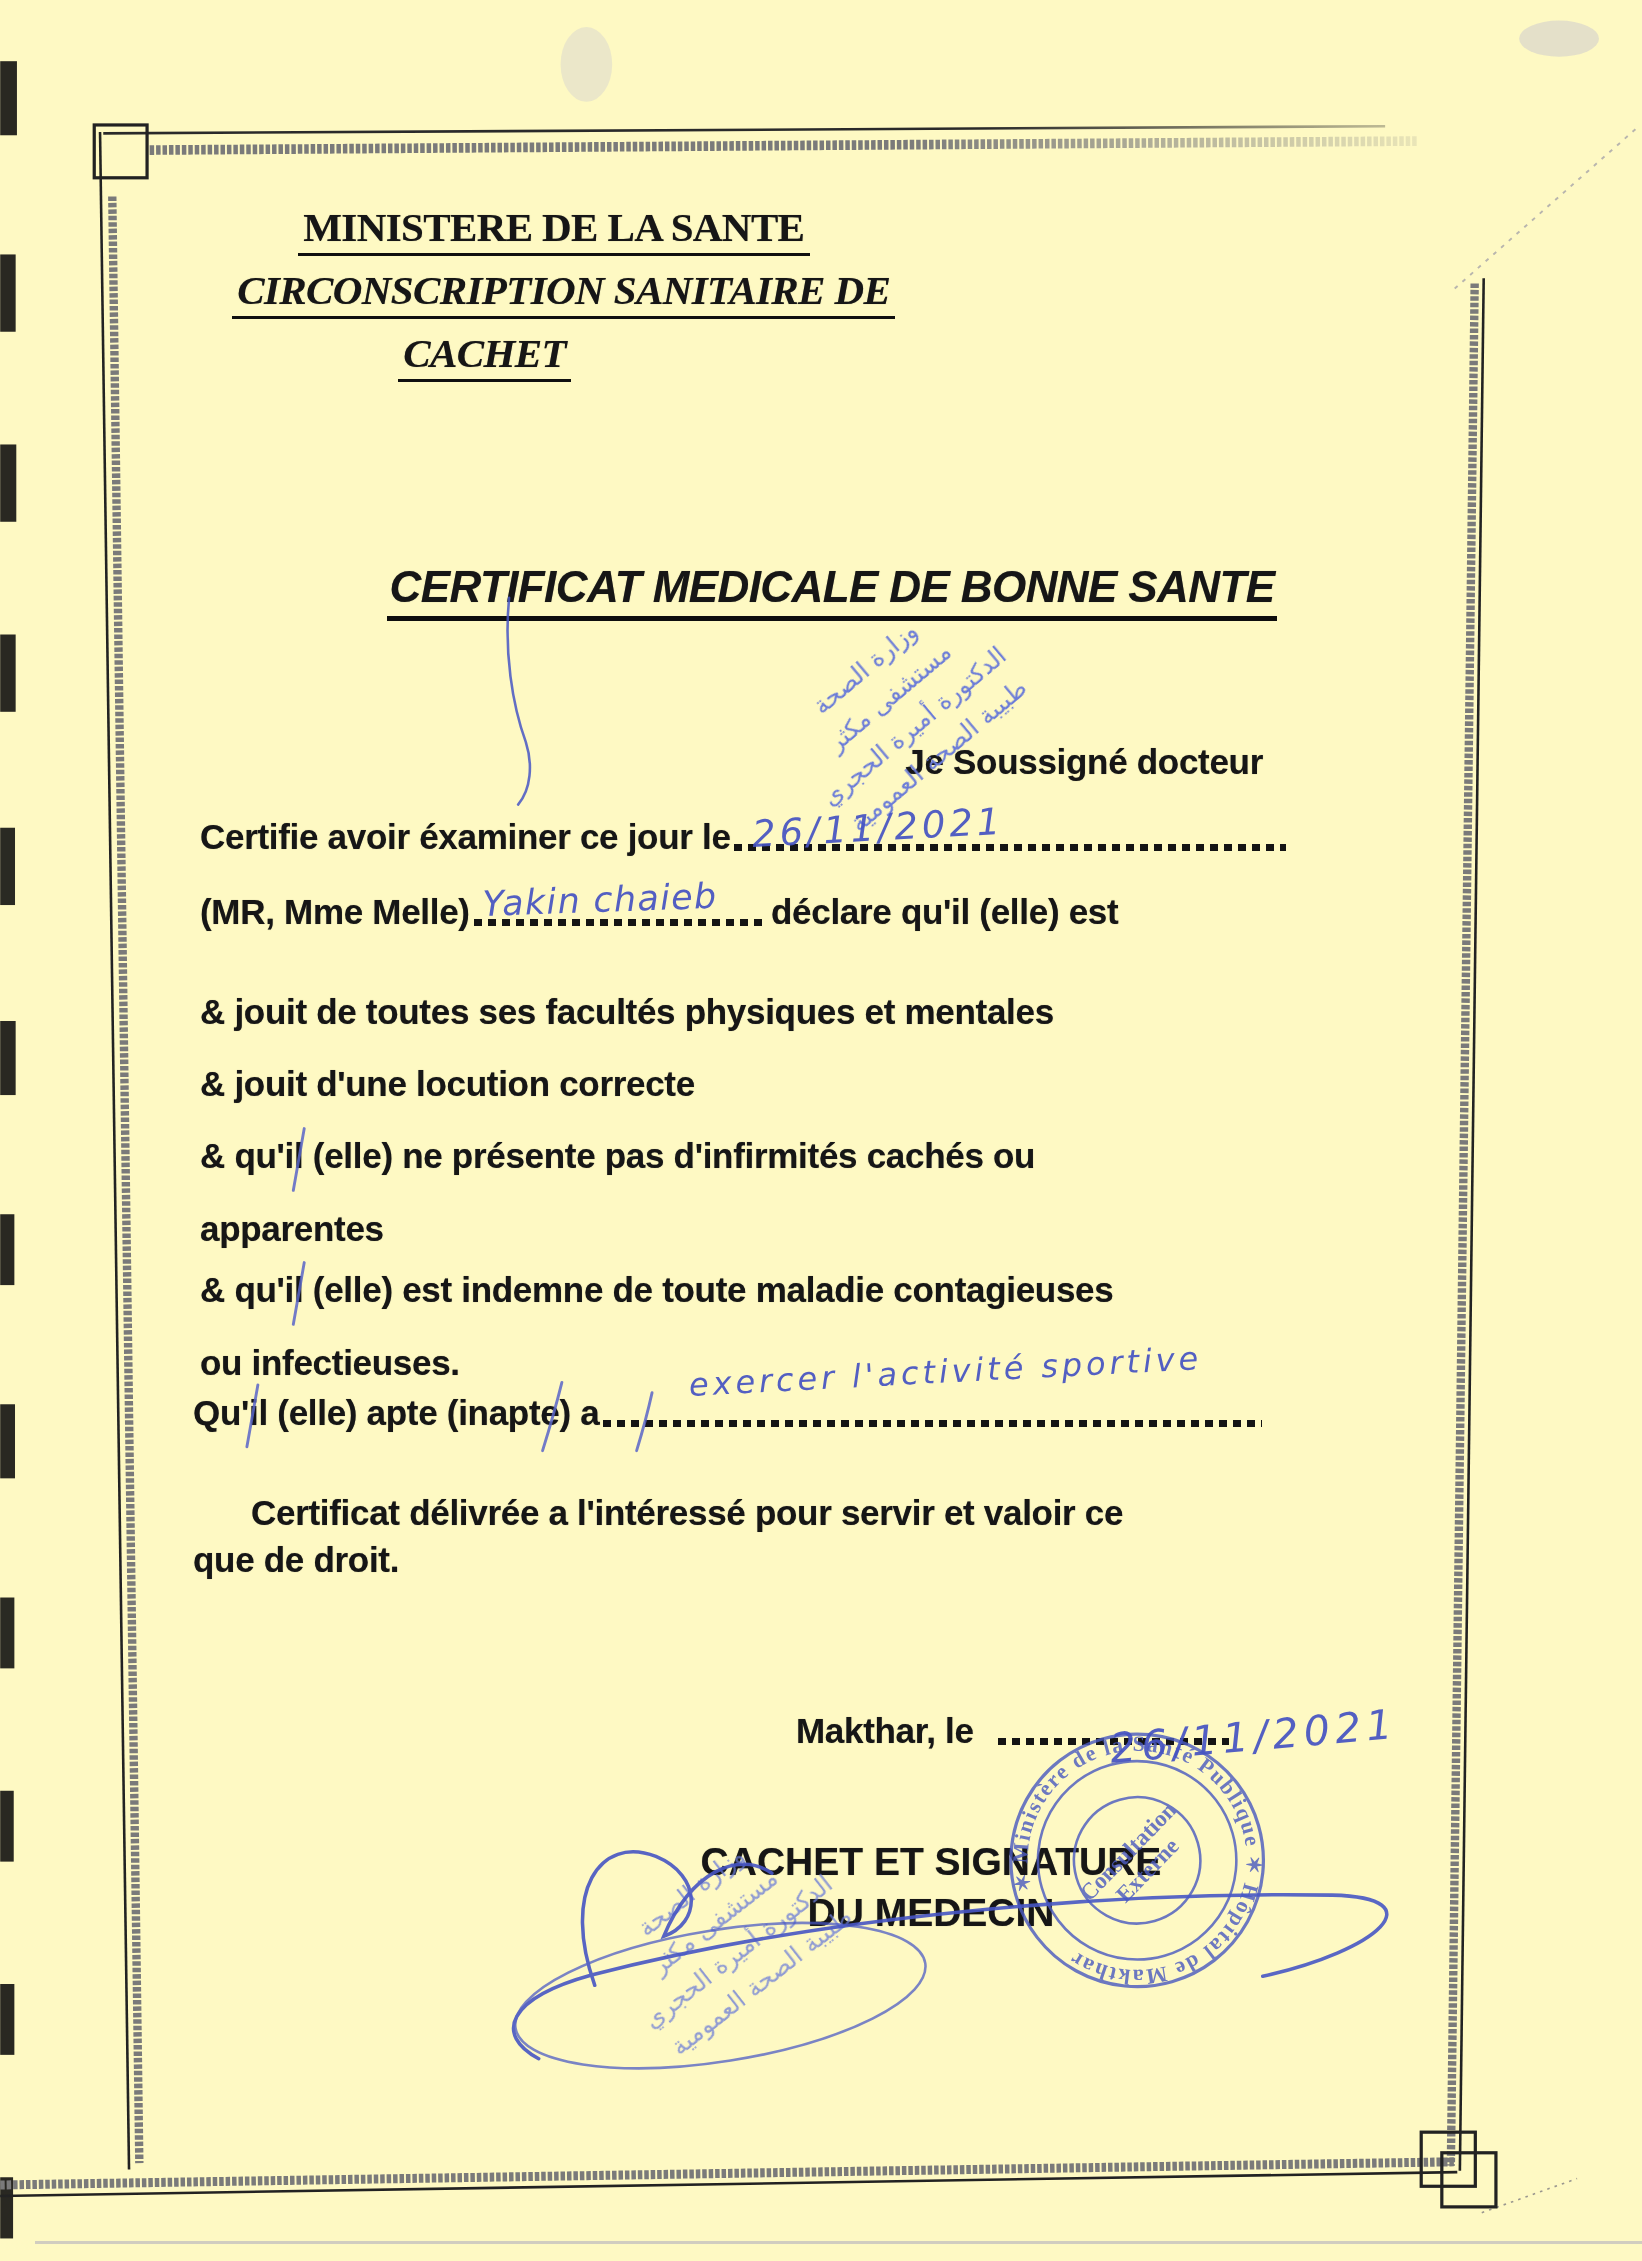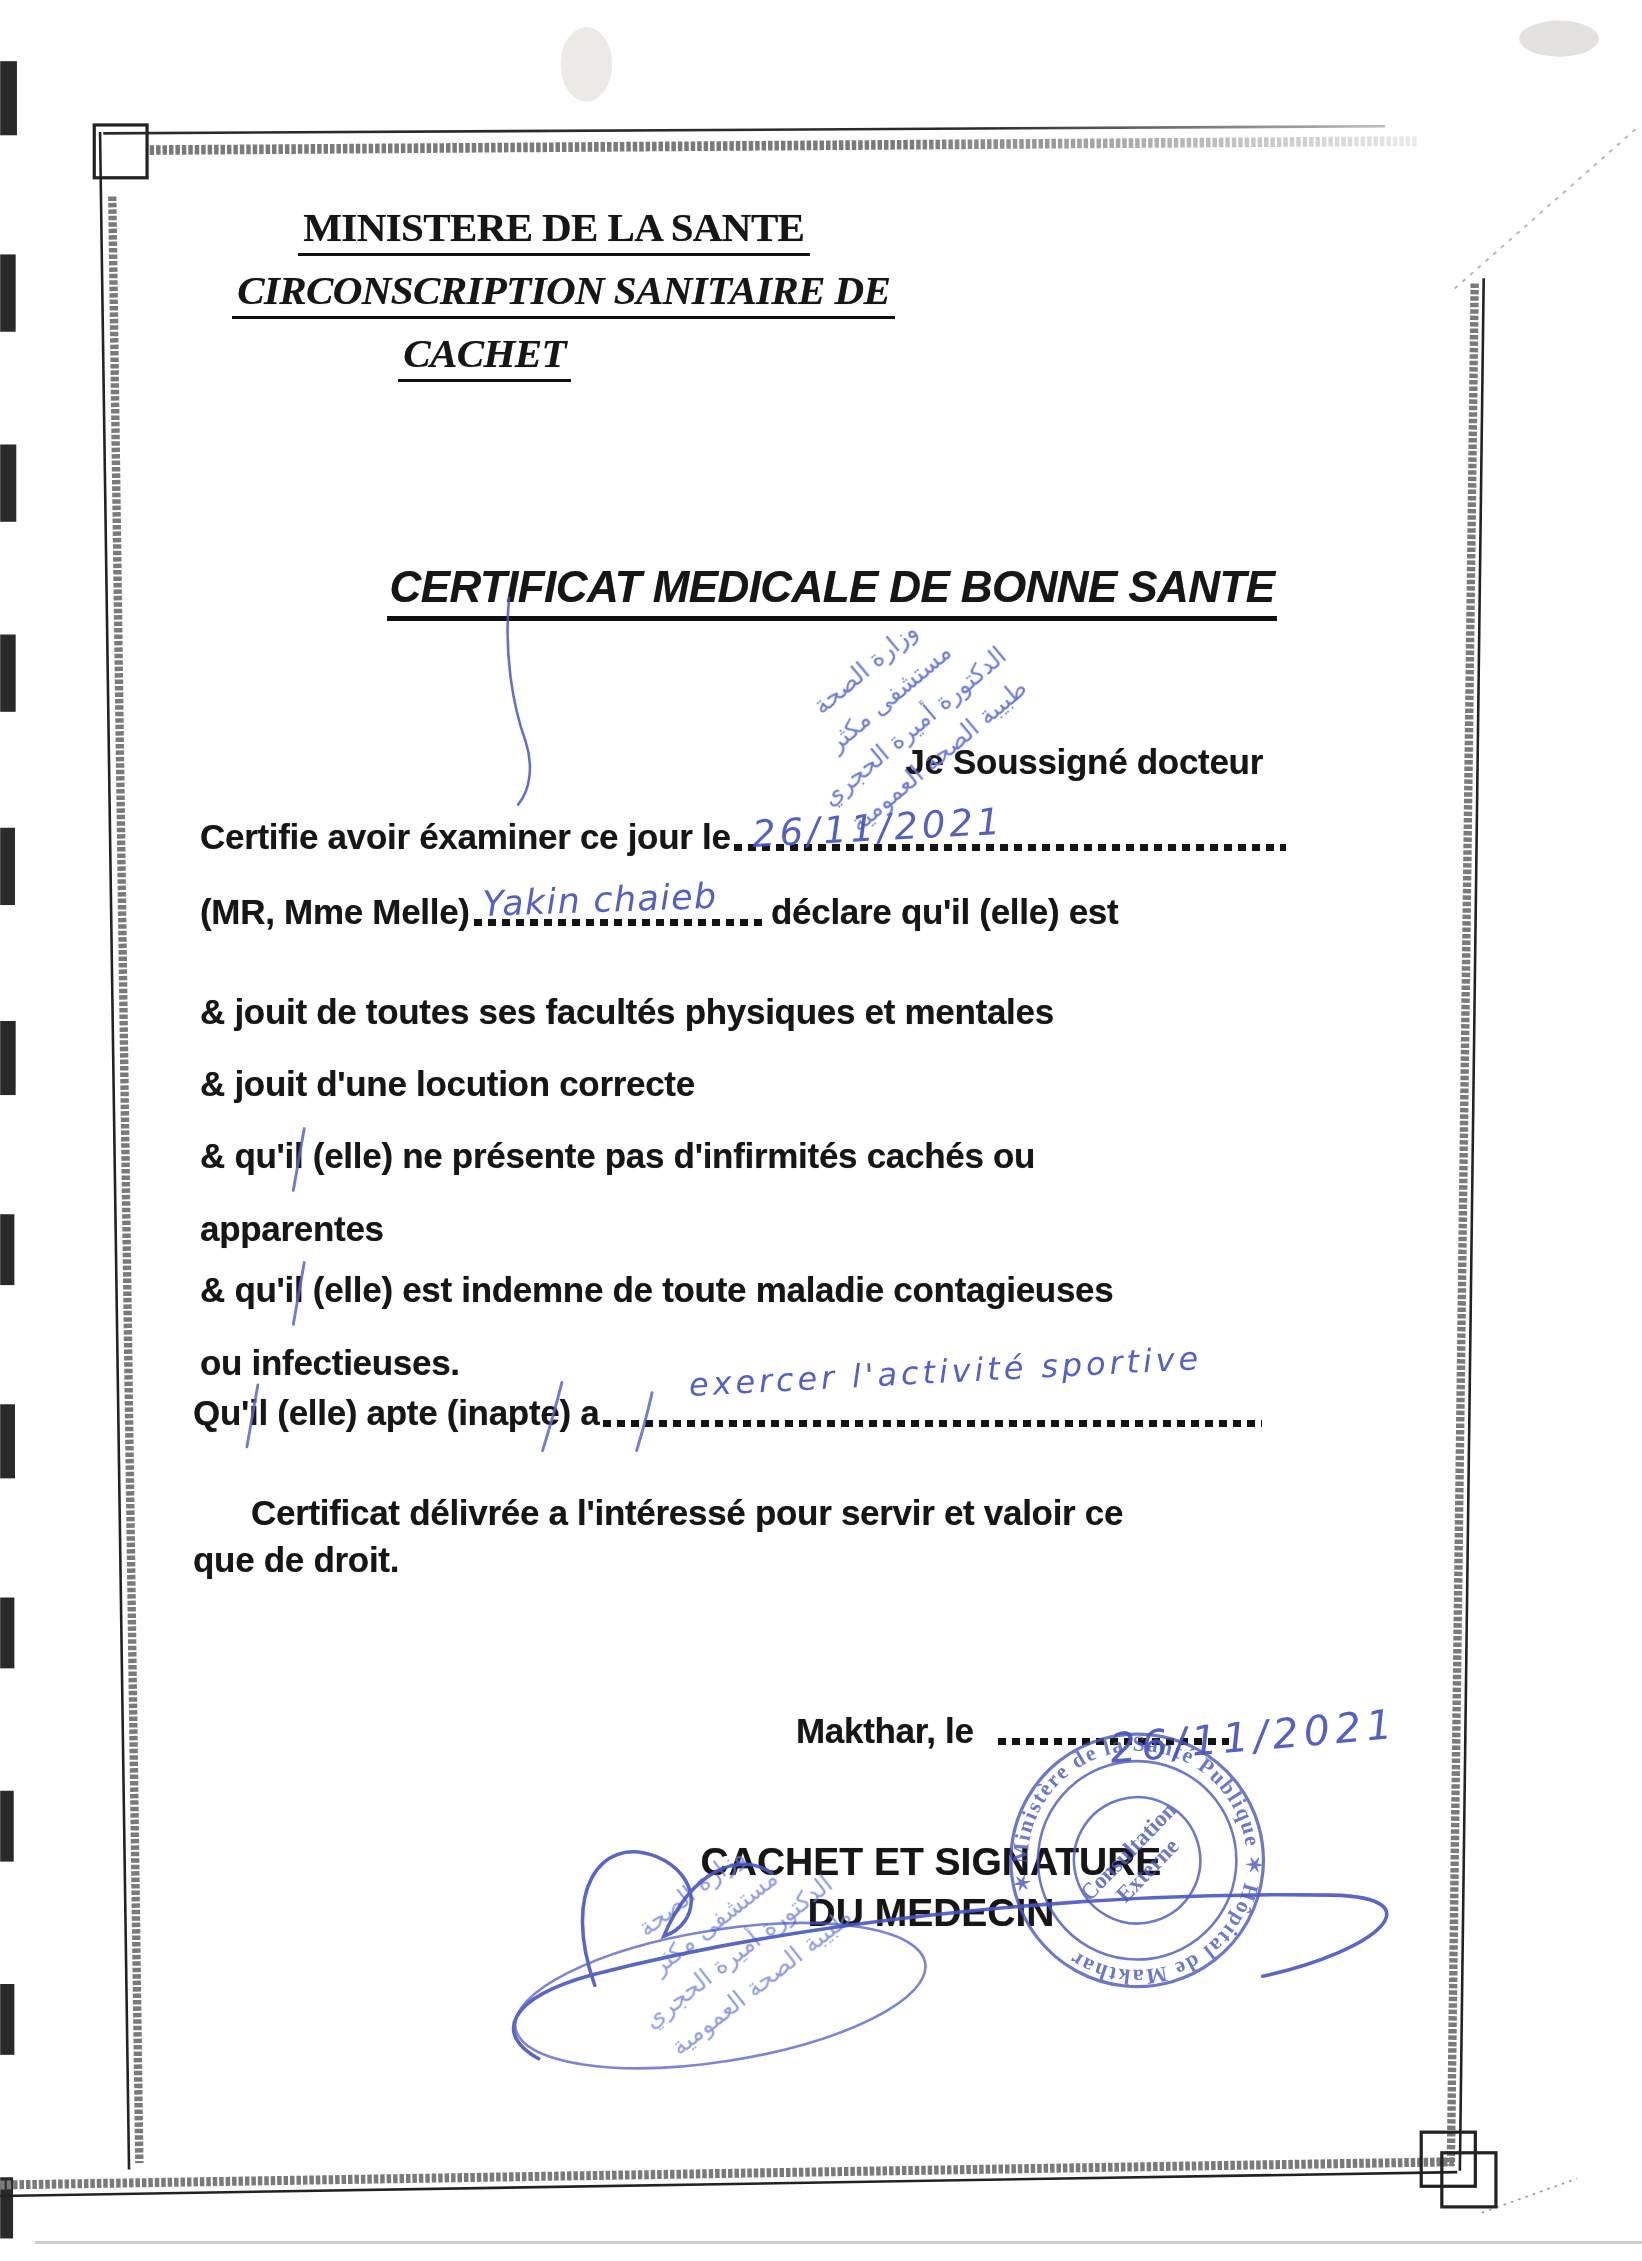--- a/index.html
+++ b/index.html
@@ -1,16 +1,16 @@
 <!DOCTYPE html>
 <html style="font-size:10.3px"><head>
 <meta charset="utf-8">
 <style>
   html,body{margin:0;padding:0;background:#d8d5d0;}
-  .page{position:relative;width:1643px;height:2261px;background:#ffffff;overflow:hidden;
+  .page{position:relative;width:1643px;height:2261px;background:#fef9c3;overflow:hidden;
         font-family:"Liberation Sans",sans-serif;}
   .art{position:absolute;left:0;top:0;width:1643px;height:2261px;pointer-events:none;}
   .z-frame{z-index:1}.z-ink{z-index:6}
   
   .printed{color:#161616;text-shadow:0 0 0.8px rgba(20,20,20,.5);}
   .hdr{position:absolute;font-family:"Liberation Serif",serif;font-weight:bold;font-size:41px;
        letter-spacing:-0.6px;z-index:3}
   .hdr .u{display:inline-block;border-bottom:3.9px solid #101010;padding:0 5.2px 1.9px 5.2px;}
   .hdr.it{font-style:italic;}
   .title{position:absolute;left:387px;top:562px;z-index:3;font-weight:bold;font-style:italic;

